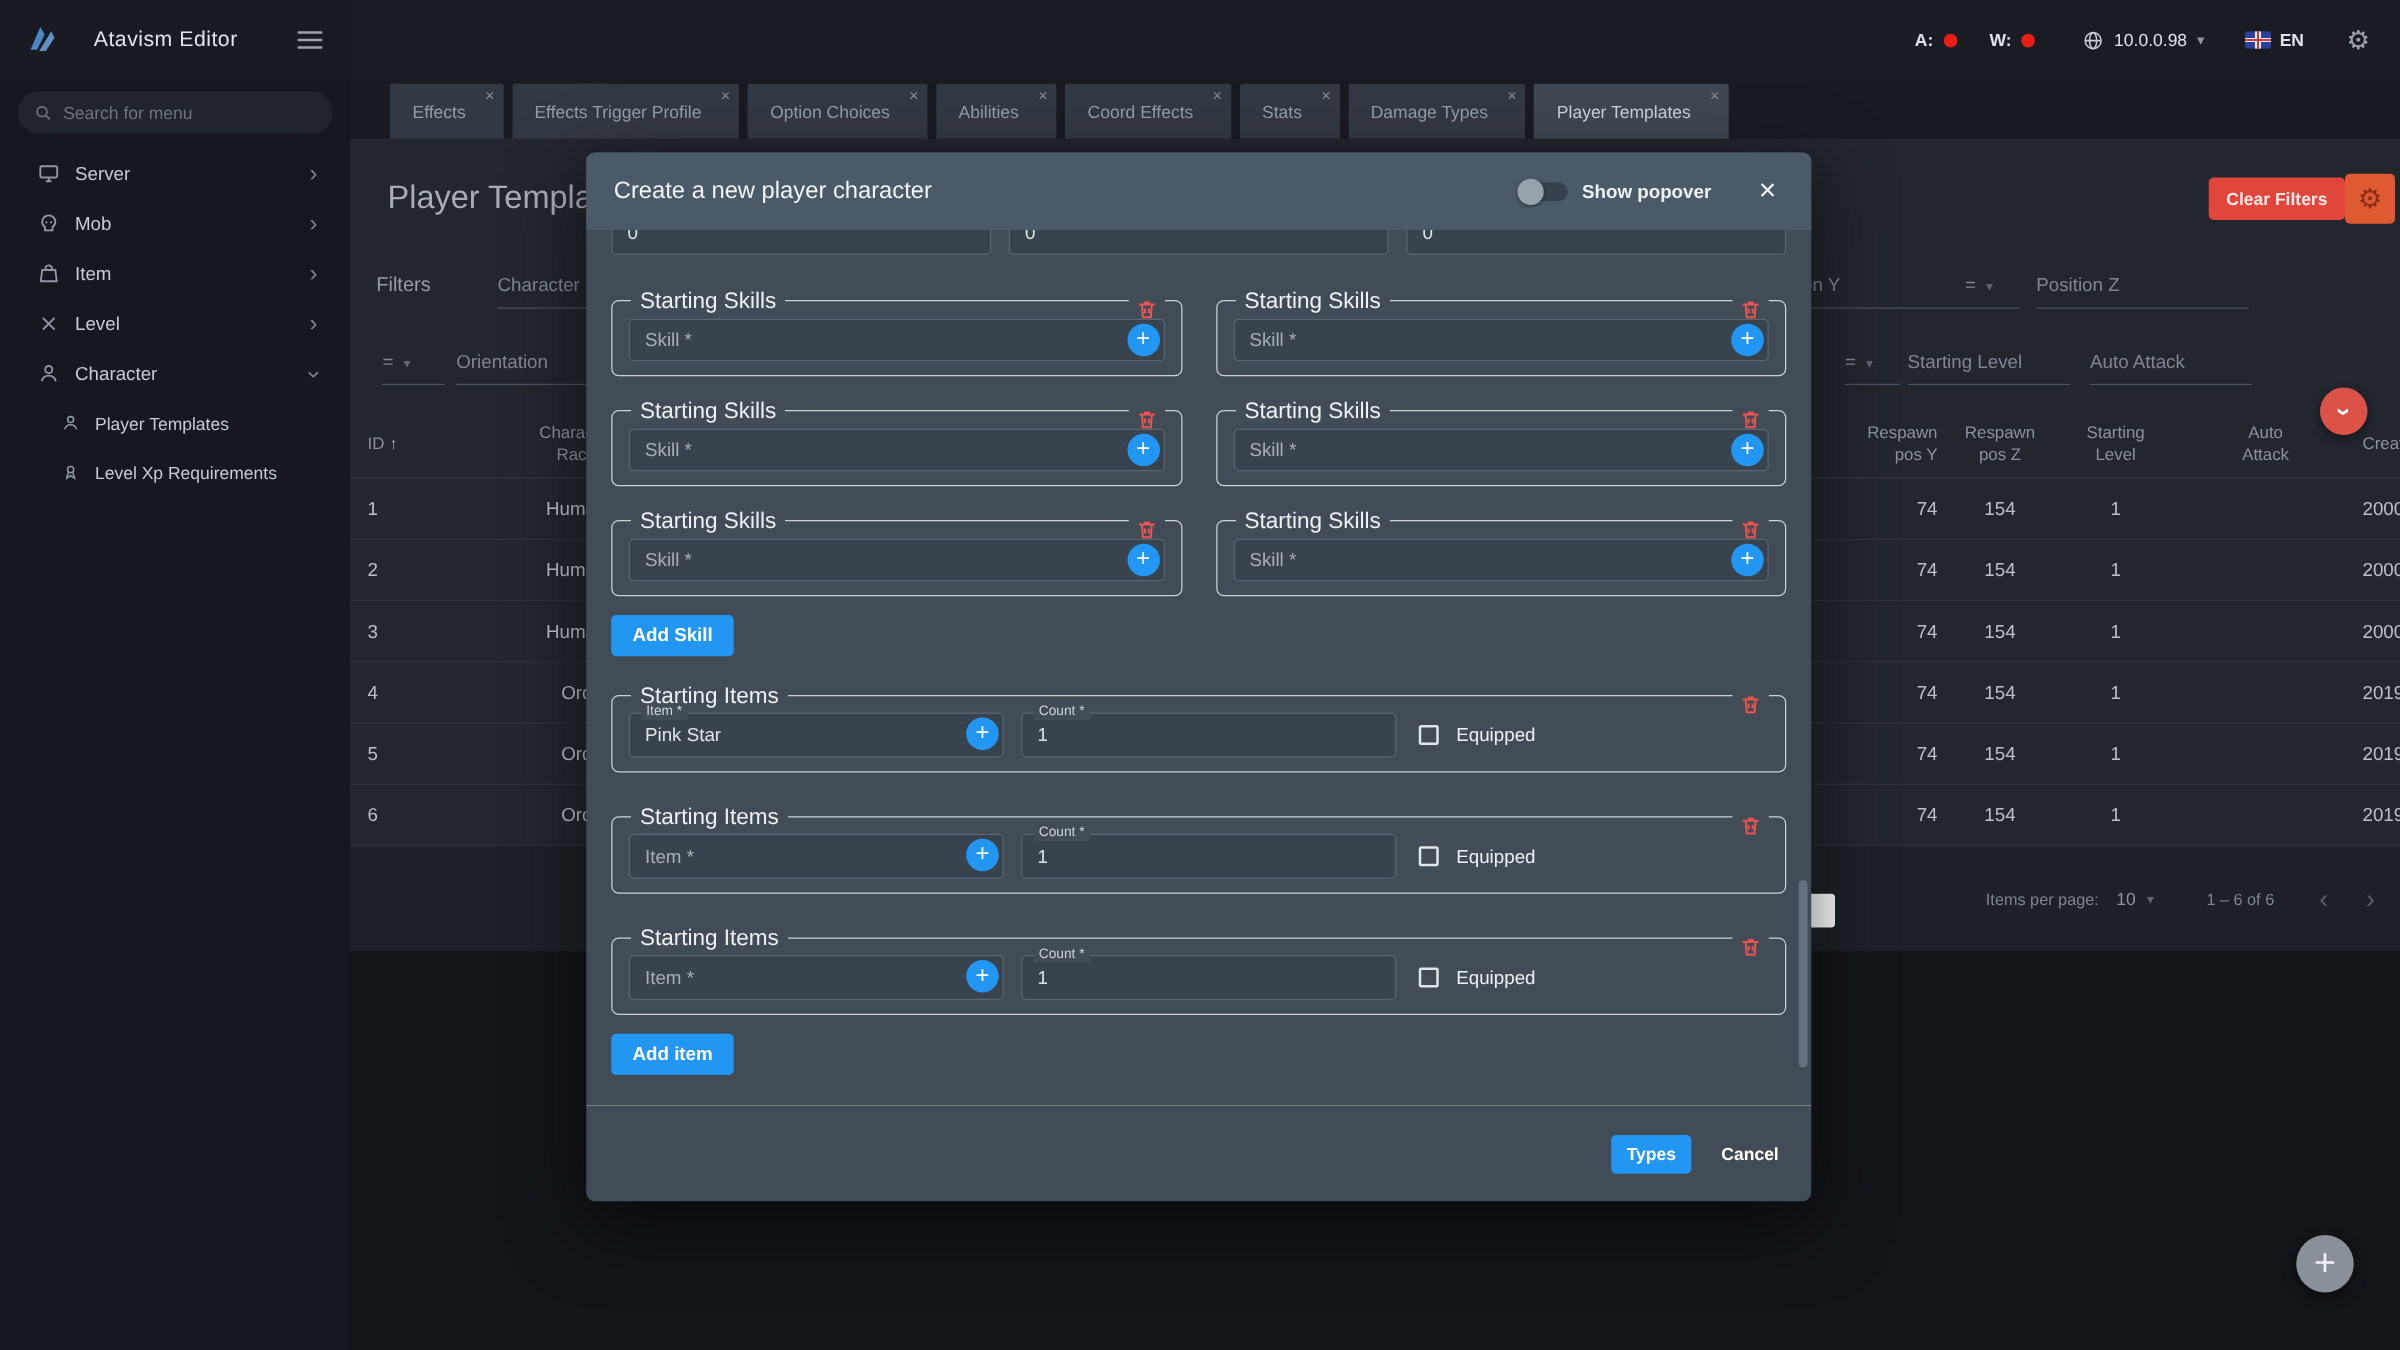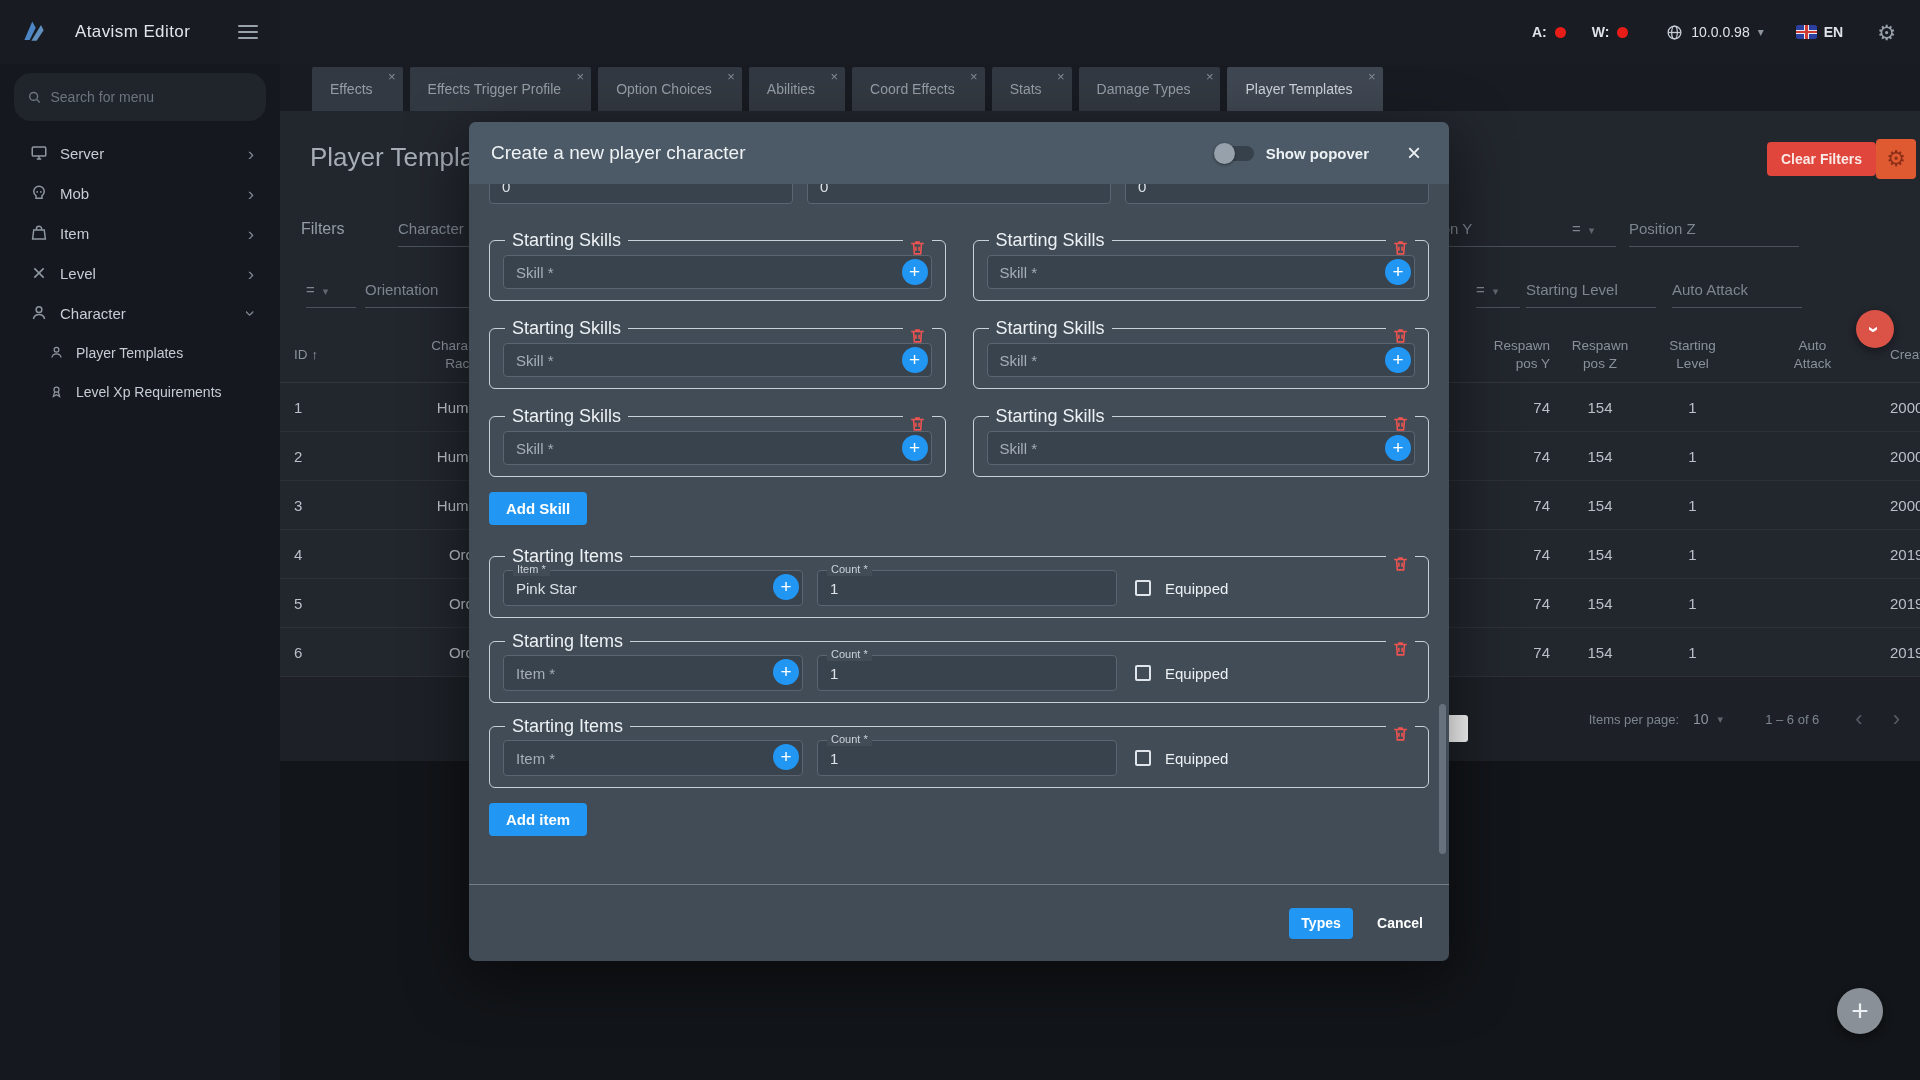--- a/index.html
+++ b/index.html
@@ -14,21 +14,21 @@
   .cur { cursor: pointer; }
 
   
   .sidebar { position:absolute; left:0; top:0; width:280px; height:1080px; background:#15181e; z-index:60; }
   .sidebar-header { height:64px; display:flex; align-items:center; padding:0 20px; background:#181c22;gap:16px; }
   .logo { width:28px; height:28px; margin-right:11px; flex:0 0 auto; }
   .app-title { color:#dfe5ea; font-size:17px; letter-spacing:.4px; flex:1; }
   .hamburger { display:flex; flex-direction:column; gap:4px; padding:4px 2px; }
   .hamburger span { display:block; width:20px; height:2px; background:#99a1a9; border-radius:1px; }
 
-  .search-box { margin:9px 14px 12px; height:48px; background:#20252c; border-radius:17px; display:flex; align-items:center; padding:0 14px; gap:9px; }
+  .search-box { margin:9px 14px 12px; height:34px; background:#20252c; border-radius:17px; display:flex; align-items:center; padding:0 14px; gap:9px; }
   .search-box input { background:transparent; border:none; outline:none; color:#aab2ba; font-size:14px; width:100%; font-family:"Liberation Sans",sans-serif; }
   .search-box input::placeholder { color:#6c747d; opacity:1; }
 
   .menu-item { height:40px; display:flex; align-items:center; padding:0 26px 0 29px; gap:11px; color:#c6cdd4; font-size:15px; }
   .menu-item .mi-icon { width:20px; display:flex; justify-content:center; flex:0 0 auto; }
   .menu-item .mi-label { flex:1; }
   .menu-item .chev { color:#7b848d; font-size:19px; line-height:1; }
   .chev.down { transform:rotate(90deg); }
   .menu-item.sub { padding-left:47px; font-size:14px; height:39px; }
   .menu-item.sub .mi-icon { width:18px; }
@@ -117,21 +117,21 @@
   .skills-grid { display:grid; grid-template-columns:1fr 1fr; column-gap:27px; row-gap:17px; margin-top:26px; }
   fieldset.fs { border:1px solid #c9d1d7; border-radius:6px; padding:0 13px 11px; position:relative; min-width:0; }
   fieldset.fs legend { color:#edf1f4; font-size:18px; padding:0 7px; margin-left:2px; font-weight:400; }
   .trash { position:absolute; top:-13px; right:13px; background:#414c57; padding:0 5px; line-height:0; }
   .input-wrap { position:relative; margin-top:4px; }
   .skill-input { height:34px; }
   .plus-circle { position:absolute; right:4px; top:4px; width:26px; height:26px; border-radius:50%; background:#2196f3; color:#fff; display:flex; align-items:center; justify-content:center; font-size:19px; line-height:1; }
   .plus-circle span { margin-top:-1px; }
 
   .add-btn { display:inline-block; height:33px; background:#2196f3; color:#fff; border:none; border-radius:4px; font-size:15px; font-weight:bold; padding:0 17px; margin-top:15px; font-family:"Liberation Sans",sans-serif; }
-  .items-stack { display:flex; flex-direction:column; gap:13px; margin-top:21px; }
+  .items-stack { display:flex; flex-direction:column; gap:25px; margin-top:21px; }
   .item-row { display:flex; align-items:center; gap:14px; margin-top:3px; }
   .outlined { position:relative; width:300px; flex:0 0 auto; }
   .float-label { position:absolute; top:-7px; left:10px; font-size:11px; color:#ccd3d9; background:#414c57; padding:0 4px; line-height:1.2; z-index:2; }
   .checkbox { width:16px; height:16px; border:2px solid #dfe5ea; border-radius:2px; margin-left:4px; flex:0 0 auto; }
   .cb-label { color:#edf1f4; font-size:15px; }
 
   .scroll-thumb { position:absolute; right:3px; top:520px; width:7px; height:150px; background:#6d7884; border-radius:4px; opacity:.85; }
 
   .modal-footer { position:absolute; bottom:0; left:0; right:0; height:77px; border-top:1px solid rgba(255,255,255,.28); display:flex; align-items:center; justify-content:flex-end; padding:0 26px; border-radius:0 0 7px 7px; }
   .save-btn { min-width:64px; height:31px; background:#2196f3; color:#fff; font-weight:bold; font-size:14px; border-radius:4px; border:none; font-family:"Liberation Sans",sans-serif; }

